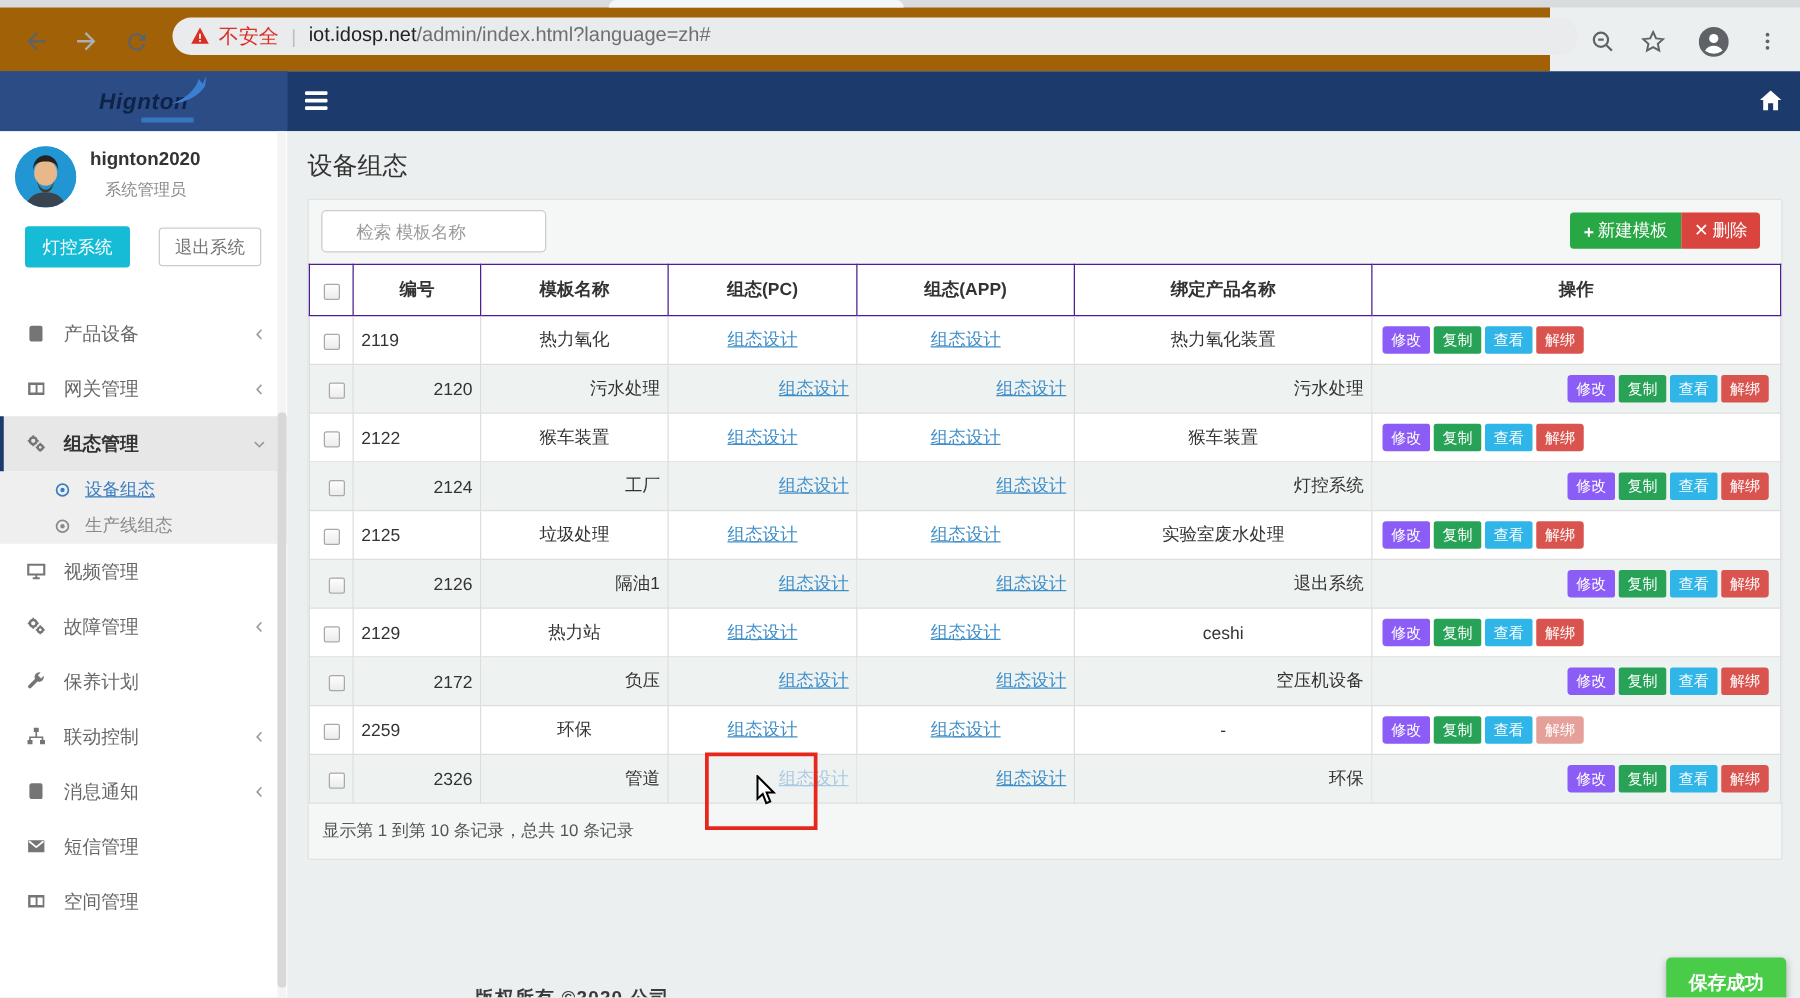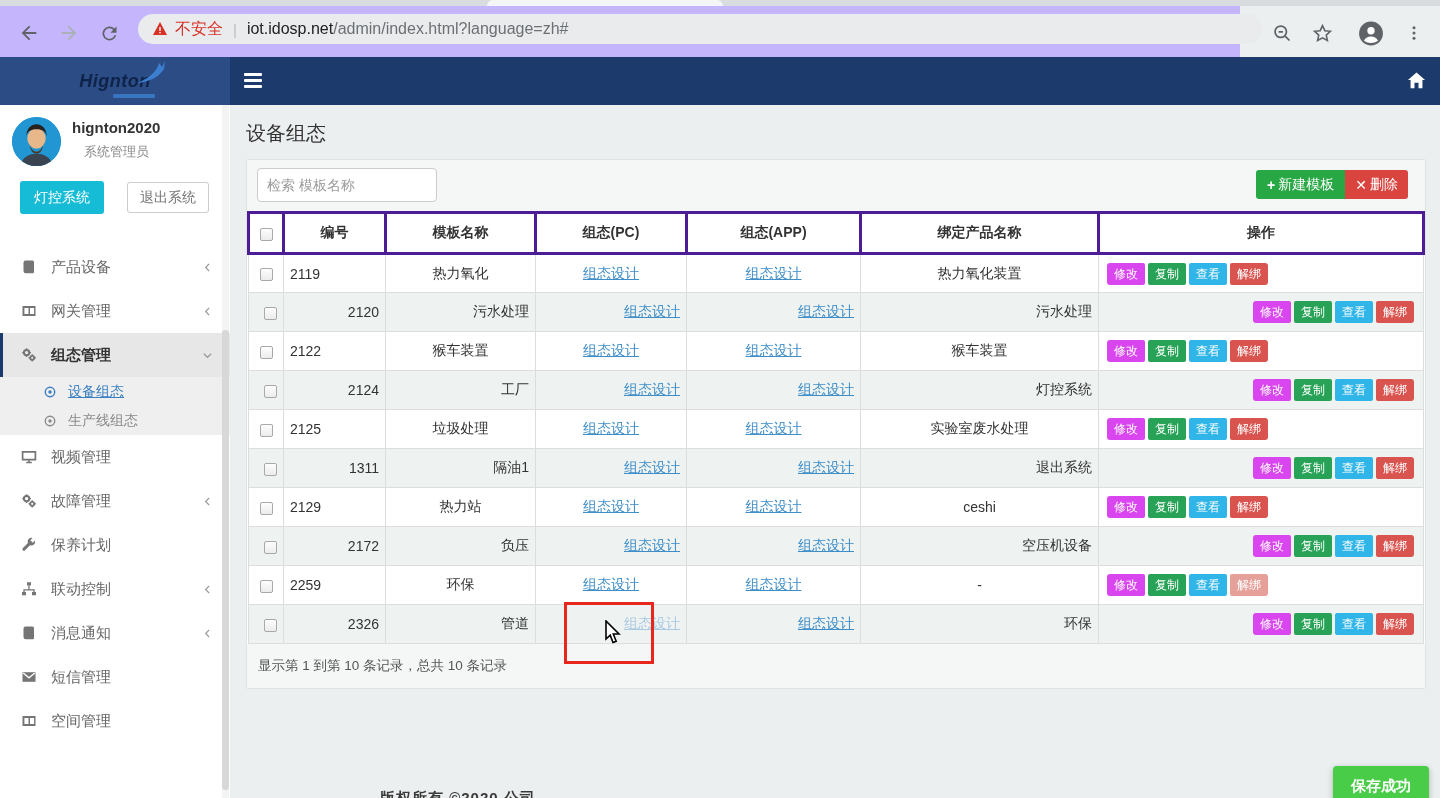--- a/index.html
+++ b/index.html
@@ -1,20 +1,20 @@
 <!DOCTYPE html>
 <html><head>
 <meta charset="utf-8">
 <style>
   * { margin:0; padding:0; box-sizing:border-box; }
   html,body { width:1440px; height:798px; overflow:hidden; }
   body { position:relative; font-family:"Liberation Sans","DejaVu Sans",sans-serif; background:#ecefef; }
 
   
-  .browser-bar { position:absolute; left:0; top:0; width:1240px; height:57px; background:#c4b5fd; }
+  .browser-bar { position:absolute; left:0; top:0; width:1240px; height:57px; background:#a16207; }
   .tab-strip { position:absolute; left:0; top:0; width:1440px; height:6px; background:#d9dcde; }
   .tab-hint { position:absolute; left:487px; top:0; width:236px; height:6px; background:#f3f5f6; border-radius:8px 8px 0 0; }
   .nav-ico { position:absolute; top:20px; width:26px; height:26px; display:flex; align-items:center; justify-content:center; color:#5f6368; cursor:pointer; }
   .nav-ico svg { display:block; }
   .url-pill { position:absolute; left:138px; top:14px; width:1124px; height:30px; background:#e9ebec; border-radius:15px; display:flex; align-items:center; padding-left:14px; font-size:16px; }
   .warn-tri { color:#d93025; margin-right:7px; display:flex; }
   .warn-text { color:#d93025; margin-right:10px; }
   .url-sep { color:#b9bdc1; margin-right:10px; font-size:15px; }
   .url-domain { color:#202124;text-align:right; }
   .url-path { color:#6c7074; }
@@ -51,38 +51,38 @@
   .submenu-item.active .mi-label { color:#3a7fc1; text-decoration:underline; }
   .submenu-item.active .mi-icon { color:#3a7fc1; }
   .sb-track { position:absolute; left:222px; top:0; bottom:0; width:7px; background:#f4f4f4; }
   .sb-thumb { position:absolute; left:222px; top:225px; width:7px; height:460px; background:#d8d8d8; border-radius:3px; cursor:pointer; }
 
   
   .content { position:absolute; left:230px; top:105px; right:0; bottom:0; background:#ecefef; padding:14px 14px 0 16px; }
   .page-title { font-size:20px; color:#333; line-height:28px; margin-bottom:12px; font-weight:normal; }
   .panel { background:#f5f6f6; border:1px solid #dfe3e3; border-radius:2px; }
   .toolbar { position:relative; height:51px; padding:8px 10px; }
-  .search-input { width:180px; height:34px; border:1px solid #ccc; border-radius:4px; background:#fff; padding:0 9px; font-size:14px; color:#333; font-family:inherit; }
+  .search-input { width:180px; height:34px; border:1px solid #ccc; border-radius:4px; background:#fff; padding:0 27px; font-size:14px; color:#333; font-family:inherit; }
   .search-input::placeholder { color:#9b9b9b; }
   .toolbar-btns { position:absolute; right:17px; top:10px; display:flex; }
   .btn-new { height:29px; background:#28a745; color:#fff; border:none; font-size:14px; padding:0 11px; border-radius:3px 0 0 3px; cursor:pointer; display:flex; align-items:center; font-family:inherit; }
   .btn-del { height:29px; background:#d9443f; color:#fff; border:none; font-size:14px; padding:0 10px; border-radius:0 3px 3px 0; cursor:pointer; display:flex; align-items:center; font-family:inherit; }
   .btn-new .glyph, .btn-del .glyph { font-weight:bold; margin-right:3px; font-size:14px; }
 
   table.grid { width:100%; border-collapse:collapse; background:#fff; table-layout:fixed; }
-  .grid th { height:41px; border:3px solid #4c1d95; font-size:14px; color:#333; font-weight:bold; text-align:center; background:#fff; }
+  .grid th { height:41px; border:1px solid #4c1d95; font-size:14px; color:#333; font-weight:bold; text-align:center; background:#fff; }
   .grid td { height:39px; border:1px solid #ddd; font-size:14px; color:#333; text-align:center; padding:0 6px; overflow:hidden; }
   .grid tr.striped td { background:#eef3f2;text-align:right; }
   .grid td.cell-id { text-align:left; padding-left:6px; }
   .grid td.cell-actions { text-align:left; padding-left:8px; }
   .cb { display:inline-block; width:13px; height:13px; border:1px solid #a9a9a9; border-radius:2px; background:linear-gradient(#fdfdfd,#ececec); vertical-align:middle; cursor:pointer; }
   .cfg-link { color:#3f8ec8; text-decoration:underline; cursor:pointer; }
   .cfg-link.faded { color:#aac9e2; }
   .abtn { display:inline-block; padding:4px 7px 4px; font-size:12px; line-height:14px; color:#fff; margin-right:3px; border-radius:2px; cursor:pointer; }
-  .abtn.a-edit { background:#d946ef; border-radius:3px 2px 2px 3px; }
+  .abtn.a-edit { background:#8b5cf6; border-radius:3px 2px 2px 3px; }
   .abtn.a-copy { background:#27a257; }
   .abtn.a-view { background:#2fb5e8; }
   .abtn.a-unbind { background:#d9534f; border-radius:2px 3px 3px 2px; }
   .abtn.a-unbind.disabled { background:#e5a09a; cursor:default; }
   .pagination { height:44px; display:flex; align-items:center; padding-left:11px; font-size:13.5px; color:#555; }
 
   
   .annotation-rect { position:absolute; left:564px; top:602px; width:90px; height:62px; border:3px solid #e8271c; z-index:30; }
   .cursor { position:absolute; left:602px; top:620px; z-index:31; }
   .toast { position:absolute; left:1333px; top:766px; width:96px; height:44px; background:#49cd49; color:#fff; font-size:15px; font-weight:bold; text-align:center; padding-top:11px; border-radius:4px; box-shadow:0 2px 6px rgba(0,0,0,.25); z-index:25; }
@@ -408,21 +408,21 @@
             <td><span class="cb"></span></td>
             <td class="cell-id">2125</td>
             <td>垃圾处理</td>
             <td><span class="cfg-link">组态设计</span></td>
             <td><span class="cfg-link">组态设计</span></td>
             <td>实验室废水处理</td>
             <td class="cell-actions"><span class="abtn a-edit">修改</span><span class="abtn a-copy">复制</span><span class="abtn a-view">查看</span><span class="abtn a-unbind">解绑</span></td>
           </tr>
           <tr class="striped">
             <td><span class="cb"></span></td>
-            <td class="cell-id">1311</td>
+            <td class="cell-id">2126</td>
             <td>隔油1</td>
             <td><span class="cfg-link">组态设计</span></td>
             <td><span class="cfg-link">组态设计</span></td>
             <td>退出系统</td>
             <td class="cell-actions"><span class="abtn a-edit">修改</span><span class="abtn a-copy">复制</span><span class="abtn a-view">查看</span><span class="abtn a-unbind">解绑</span></td>
           </tr>
           <tr class="">
             <td><span class="cb"></span></td>
             <td class="cell-id">2129</td>
             <td>热力站</td>

